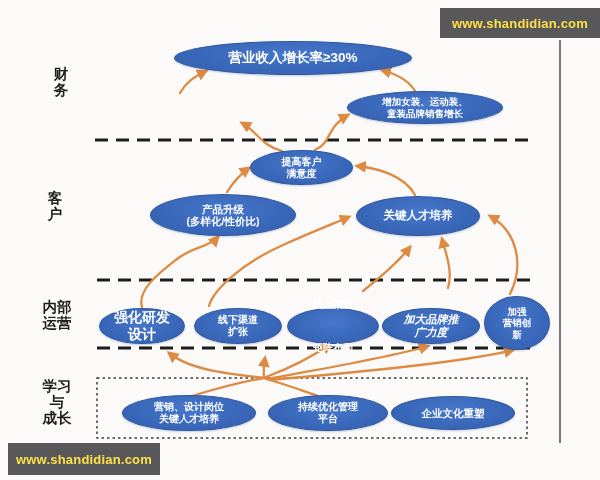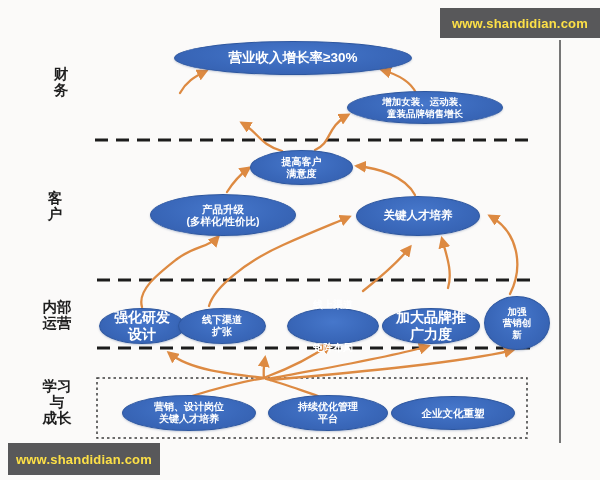--- a/index.html
+++ b/index.html
@@ -106,29 +106,29 @@
     <span>(多样化/性价比)</span>
   </div>
   <div class="node" style="left:356px;top:196px;width:122px;height:38px;font-size:11.5px;">
     <span>关键人才培养</span>
   </div>
 
   <div class="node" style="left:99px;top:308px;width:84px;height:34px;font-size:14px;">
     <span>强化研发</span>
     <span>设计</span>
   </div>
-  <div class="node" style="left:178px;top:308px;width:86px;height:34px;font-size:10px;">
+  <div class="node" style="left:194px;top:308px;width:86px;height:34px;font-size:10px;">
     <span>线下渠道</span>
     <span>扩张</span>
   </div>
   <div class="node" style="left:287px;top:308px;width:90px;height:34px;font-size:10px;gap:31px;">
     <span>线上渠道</span>
     <span>矩阵布局</span>
   </div>
-  <div class="node" style="left:382px;top:308px;width:96px;height:34px;font-size:14px;">
+  <div class="node" style="left:382px;top:308px;width:96px;height:34px;font-size:11px;font-style:italic;">
     <span>加大品牌推</span>
     <span>广力度</span>
   </div>
   <div class="node" style="left:484px;top:296px;width:64px;height:52px;font-size:9.5px;text-align:center;">
     <span>加强</span>
     <span>营销创</span>
     <span>新</span>
   </div>
 
   <div class="node" style="left:122px;top:395px;width:132px;height:34px;font-size:10px;">

